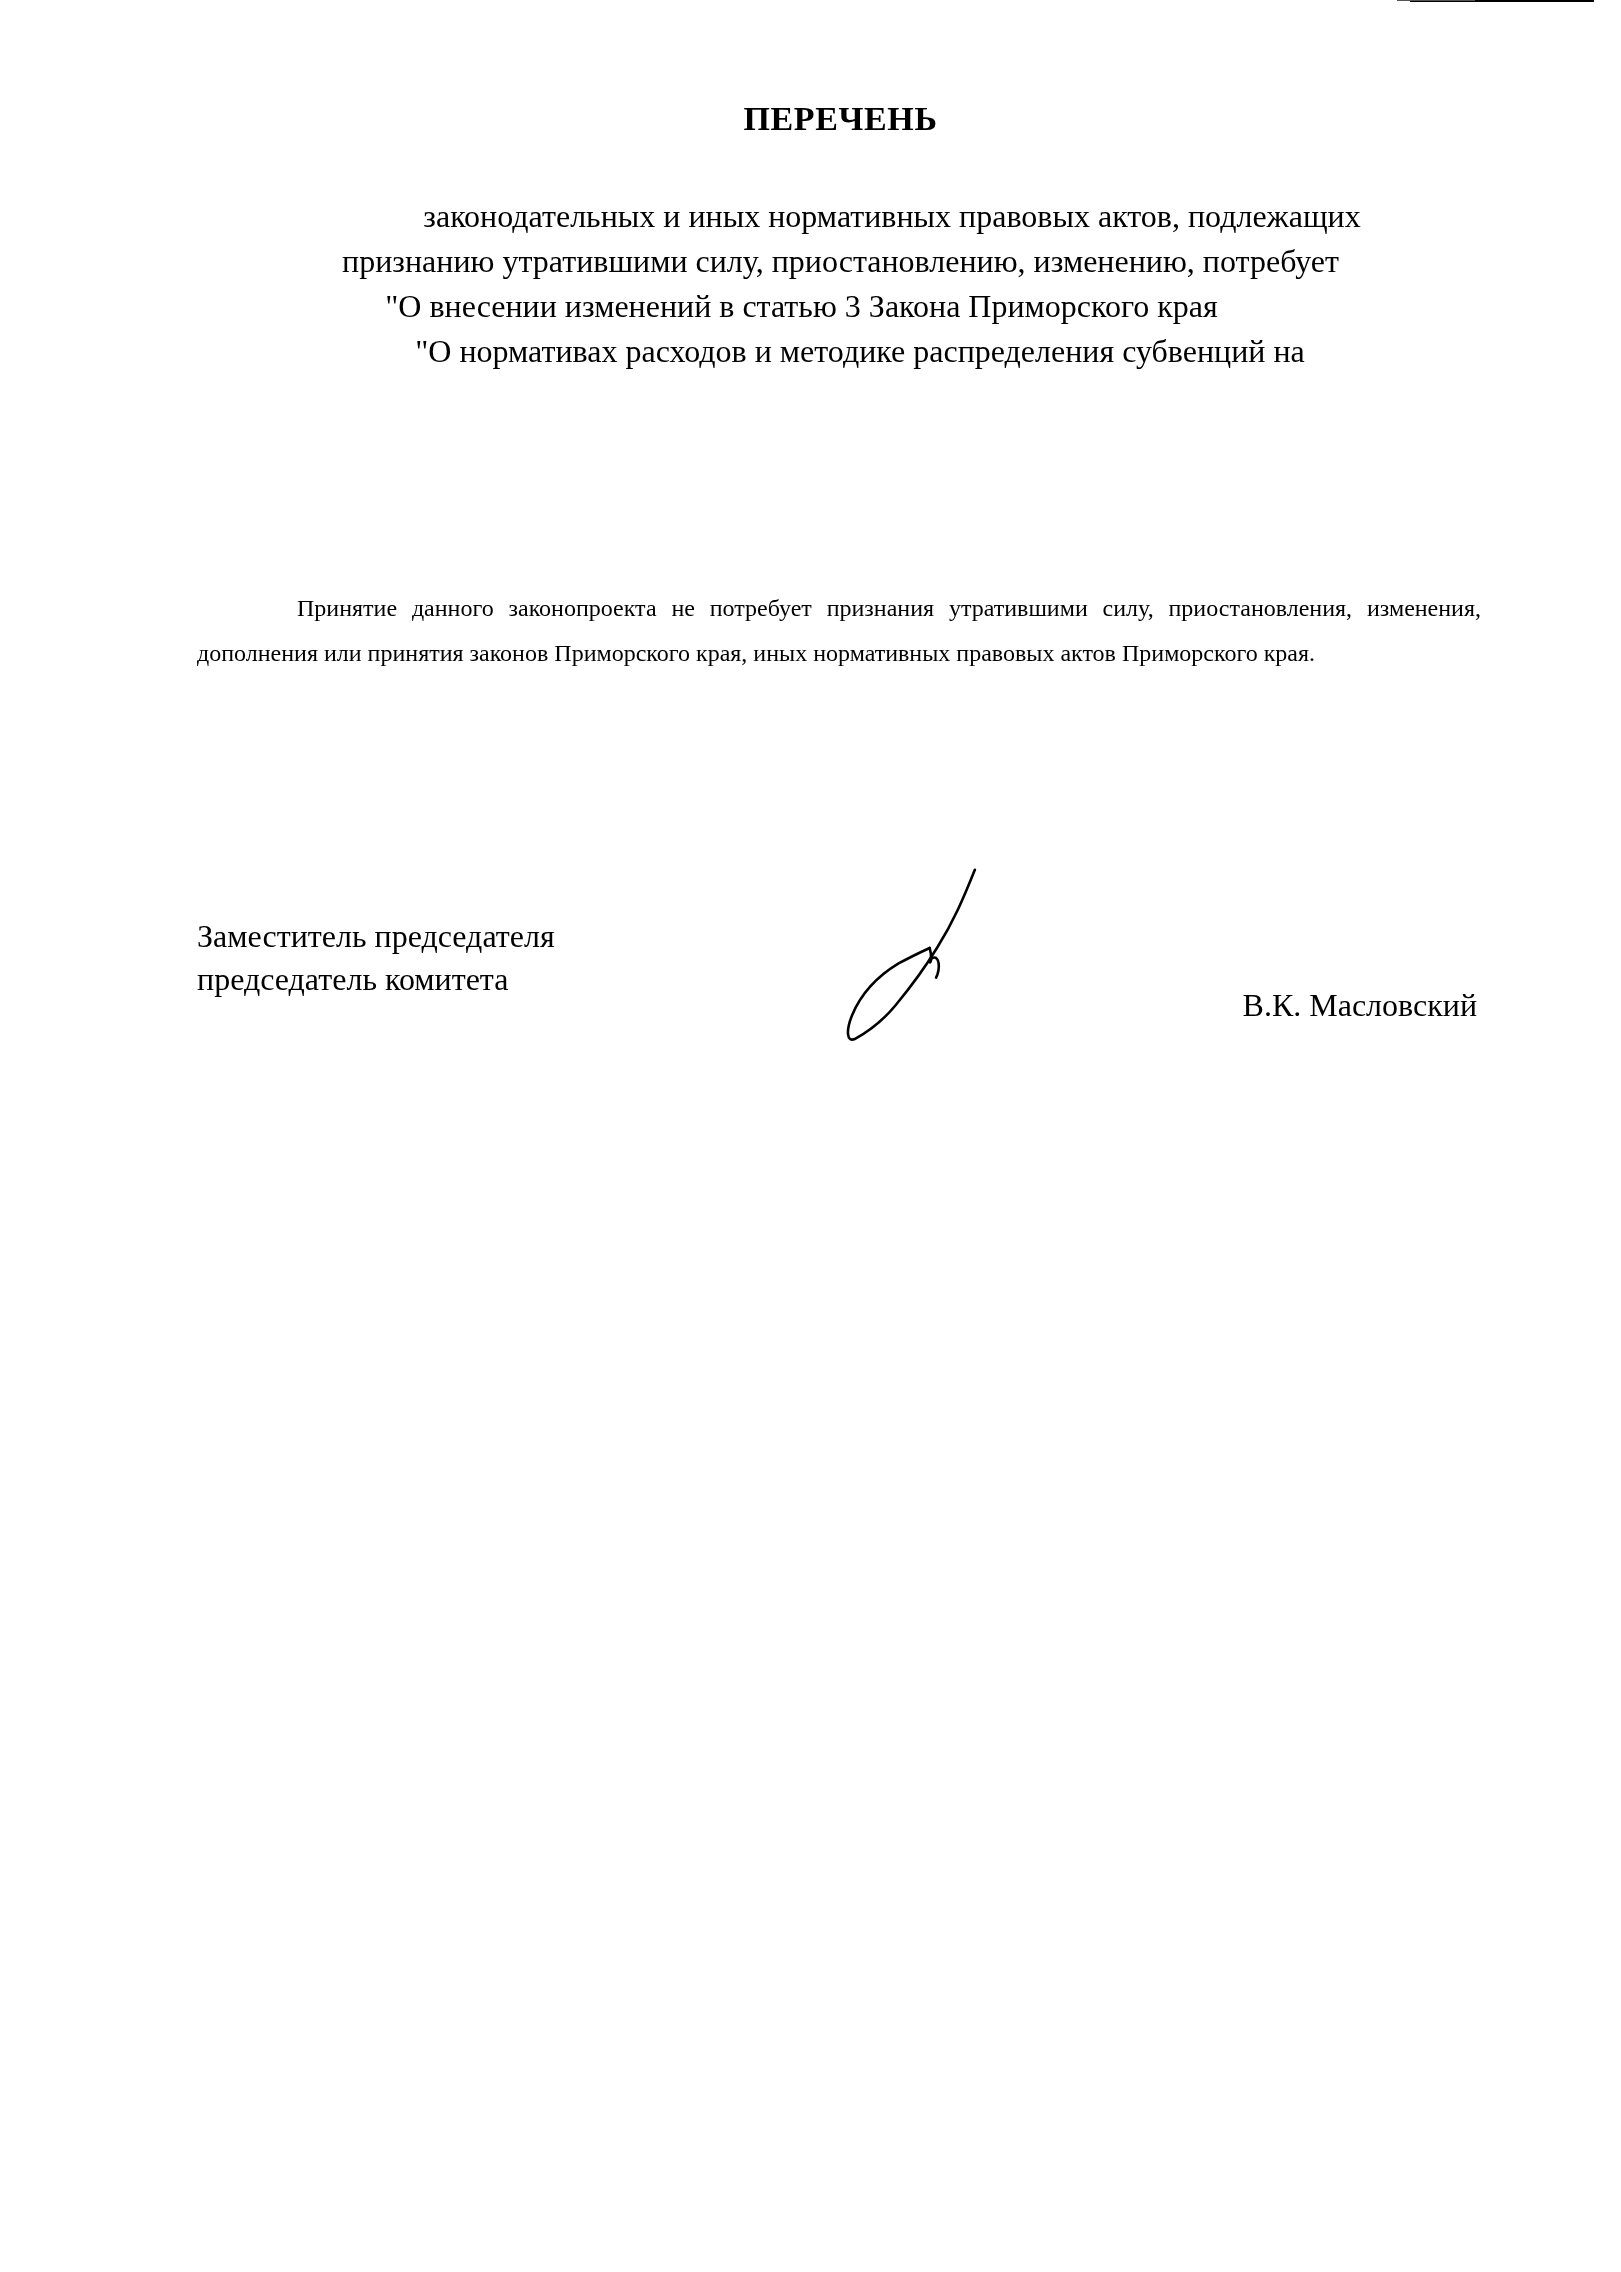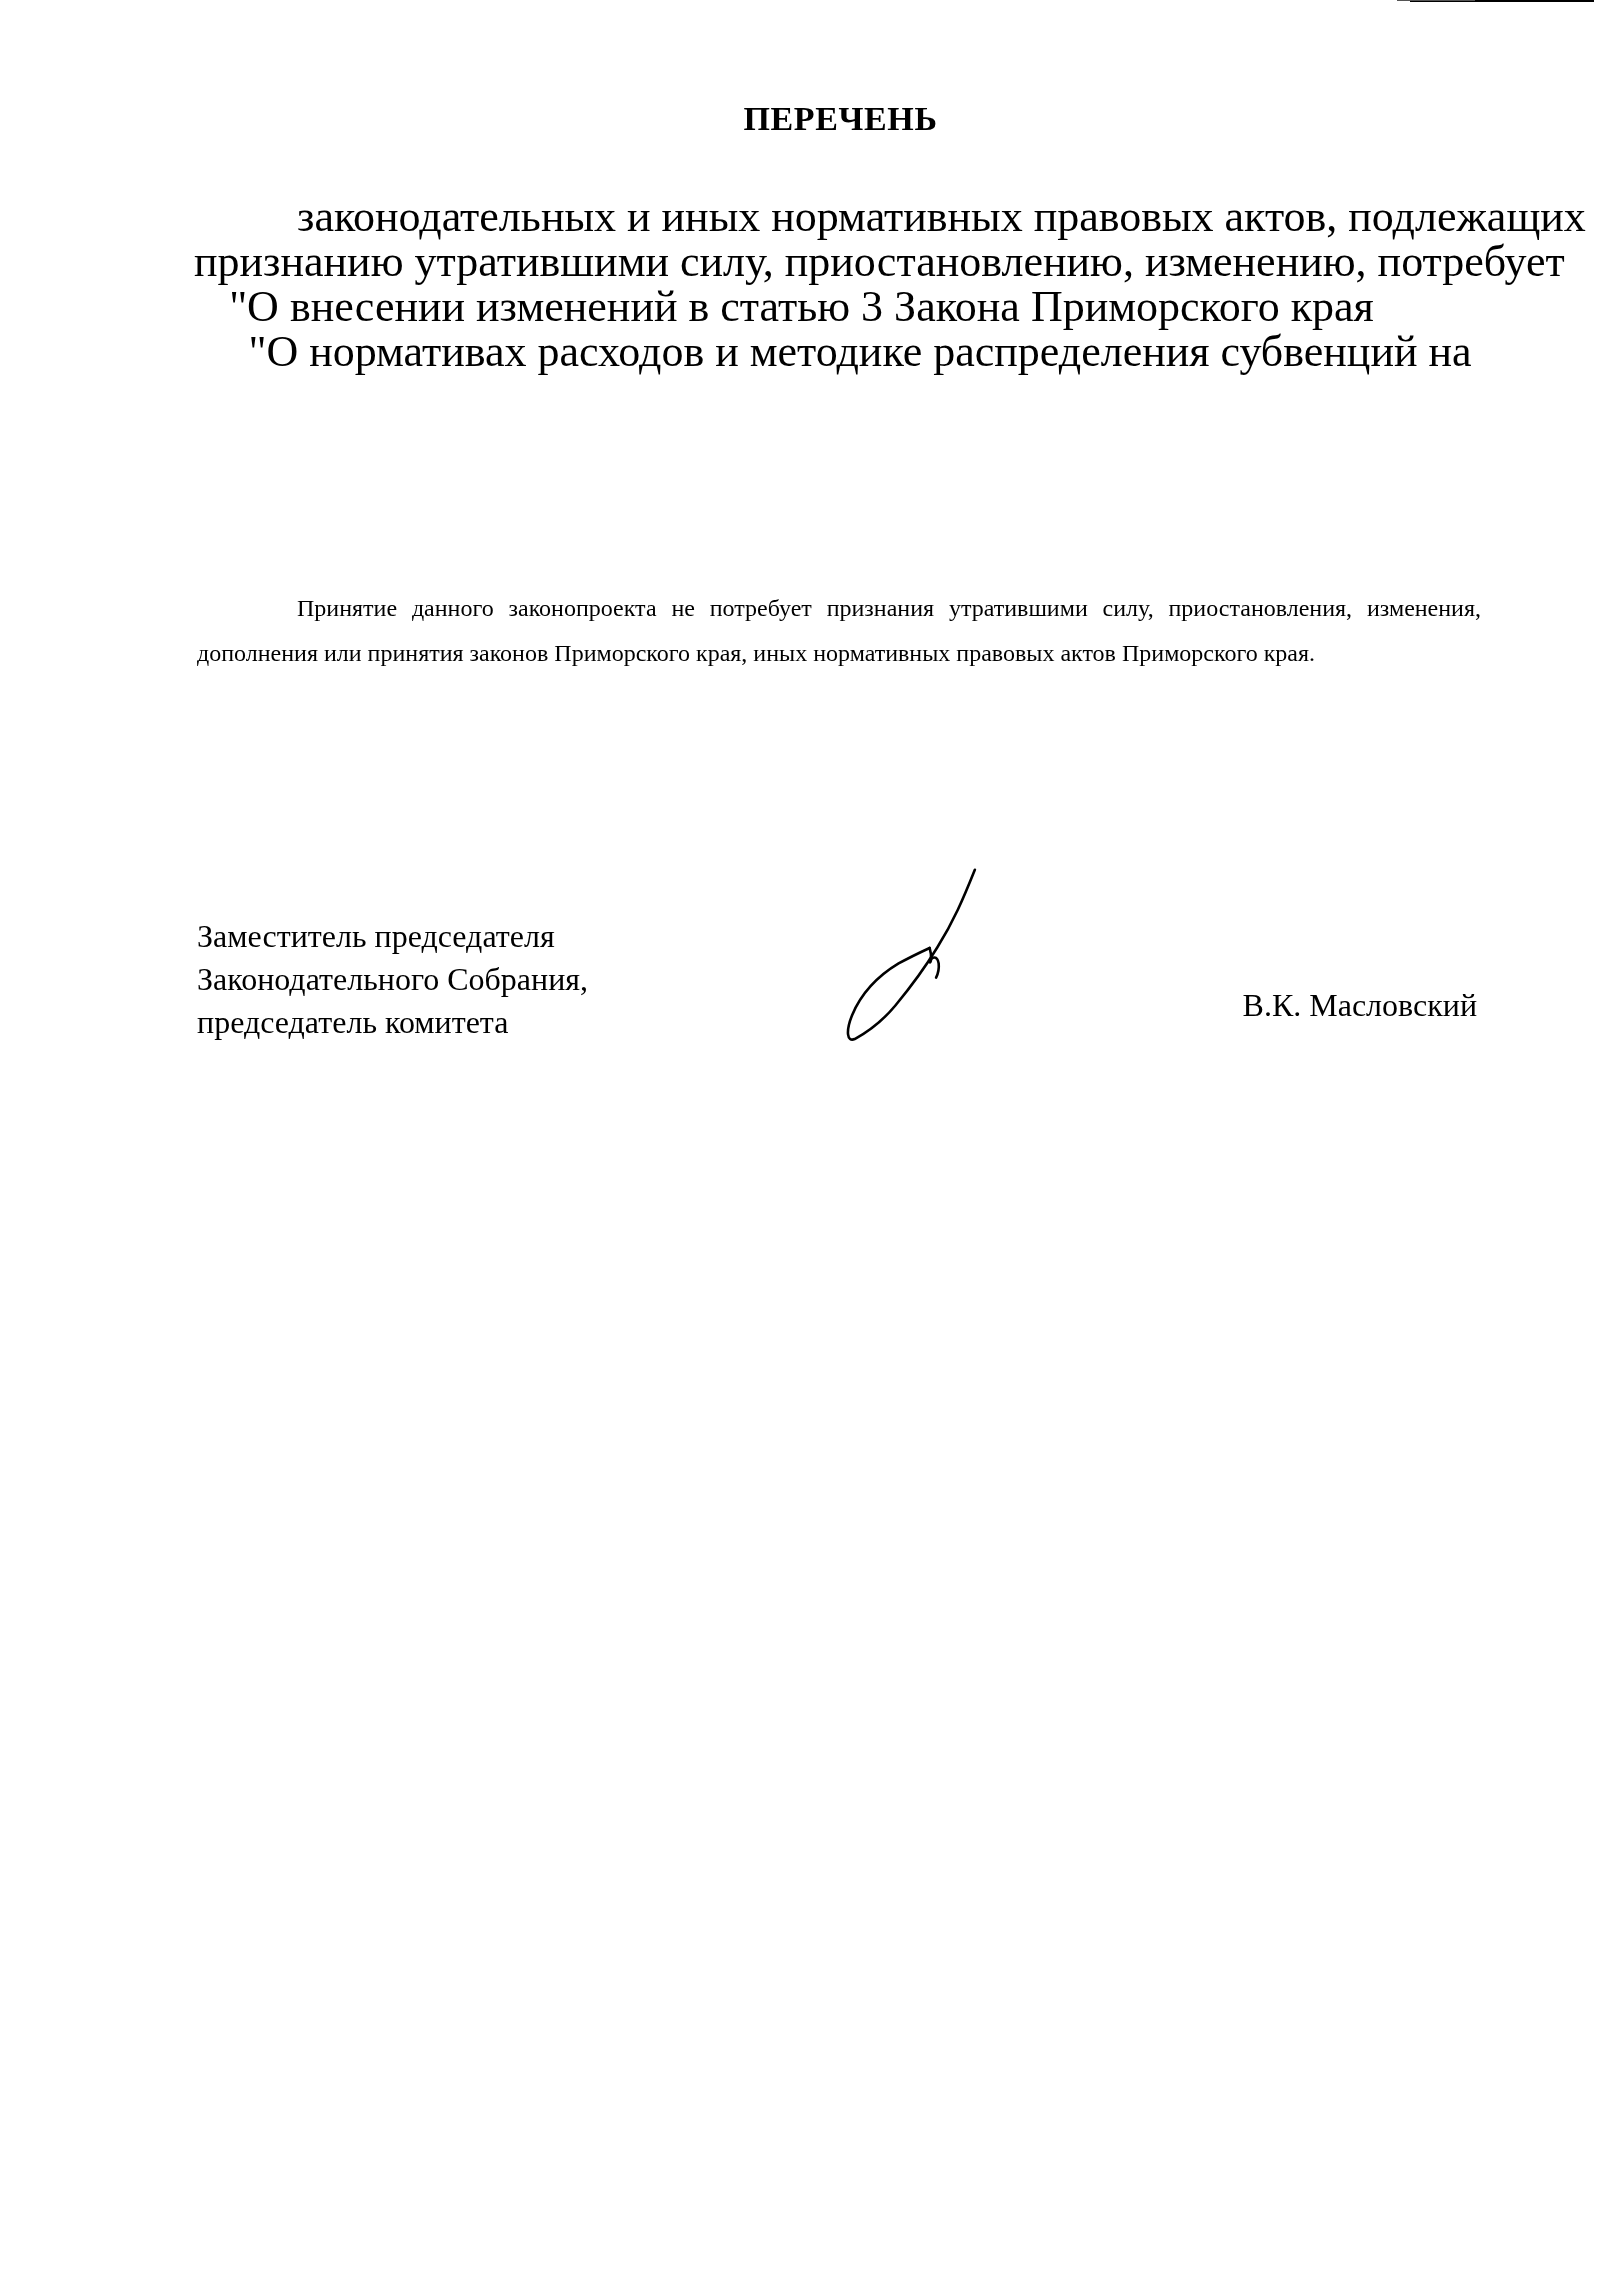--- a/index.html
+++ b/index.html
@@ -40,21 +40,21 @@
       font-weight: bold;
       font-size: 34px;
       letter-spacing: 0.6px;
       line-height: 1;
     }
     .subtitle {
       position: absolute;
       top: 194px;
       left: 194px;
       width: 1293px;
-      font-size: 44px;
+      font-size: 32px;
       line-height: 45px;
     }
     .subtitle .line {
       display: block;
       white-space: nowrap;
       text-align: center;
     }
     .subtitle .l1 { padding-left: 103px; }
     .subtitle .l4 { padding-right: 78px; }
     .subtitle .l5 { padding-left: 39px; }
@@ -112,21 +112,20 @@
   <span class="line l2">признанию утратившими силу, приостановлению, изменению, потребует</span>
   <span class="line l4">"О внесении изменений в статью 3 Закона Приморского края</span>
   <span class="line l5">"О нормативах расходов и методике распределения субвенций на</span>
 </div>
 
 <div class="paragraph">Принятие данного законопроекта не потребует признания утратившими силу, приостановления, изменения, дополнения или принятия законов Приморского края, иных нормативных правовых актов Приморского края.</div>
 
 <div class="signature-block">
   <div class="sig-position">
     <span>Заместитель председателя</span>
-    <span>Законодательного Собрания,</span>
     <span>председатель комитета</span>
   </div>
   <div class="sig-name">В.К. Масловский</div>
 </div>
 
 <svg class="signature-mark" viewBox="0 0 260 300" xmlns="http://www.w3.org/2000/svg">
   <path d="M 218 15 C 200 60, 185 95, 160 135 C 140 168, 120 195, 95 225 C 70 255, 45 270, 32 277 C 20 282, 18 265, 28 240 C 45 200, 75 175, 100 160 C 118 150, 135 142, 148 136" fill="none" stroke="#000" stroke-width="4" stroke-linecap="round" stroke-linejoin="round"></path>
   <path d="M 148 136 C 152 150, 150 160, 148 158 C 152 148, 160 148, 162 160 C 163 170, 160 178, 158 182" fill="none" stroke="#000" stroke-width="4" stroke-linecap="round" stroke-linejoin="round"></path>
 </svg>
 

